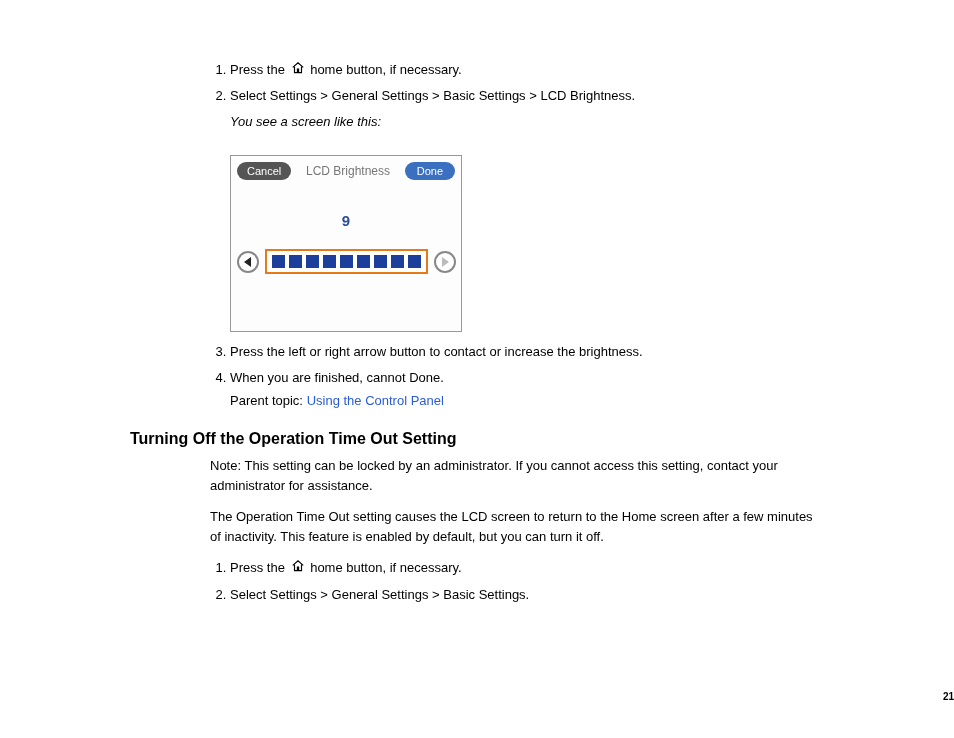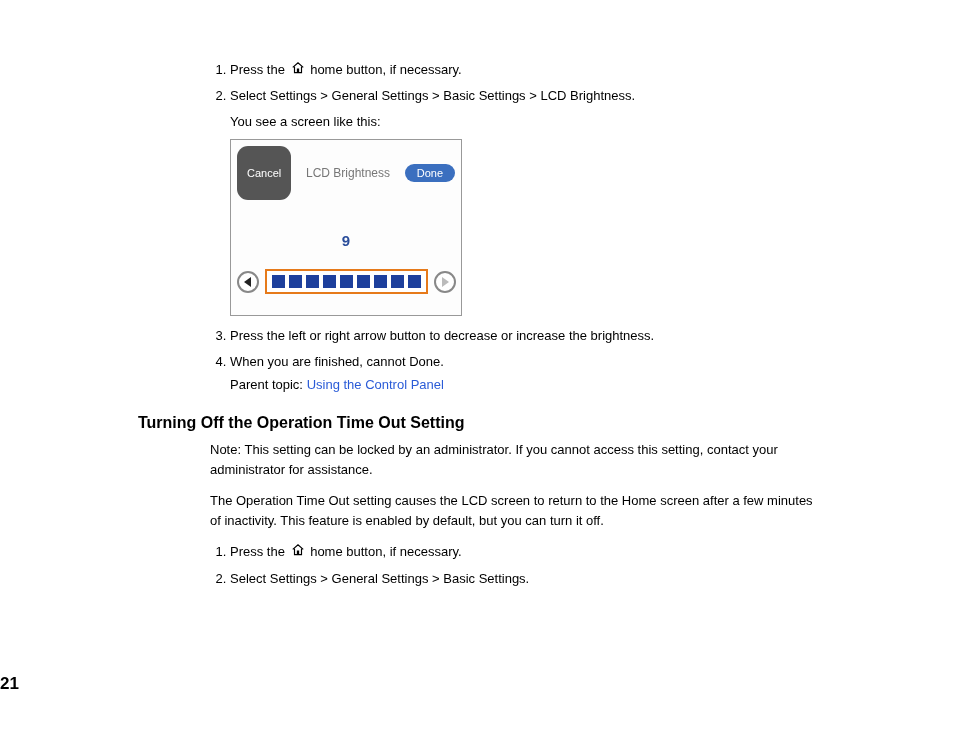--- a/index.html
+++ b/index.html
@@ -19,21 +19,22 @@
   ol {
     margin: 0 0 0 70px;
     padding: 0 0 0 30px;
   }
   ol li {
     margin-bottom: 6px;
     line-height: 1.5;
   }
   .sub-text {
     margin-top: 6px;
-    margin-bottom: 8px;
+    margin-bottom: 24px;
+    font-style: italic;
   }
   .home-icon {
     display: inline-block;
     vertical-align: middle;
     margin: 0 2px;
   }
   .lcd-screen {
     margin: 6px 0 10px 100px;
     width: 230px;
     height: 175px;
@@ -44,21 +45,21 @@
   .lcd-header {
     display: flex;
     align-items: center;
     justify-content: space-between;
     padding: 6px 6px 4px 6px;
   }
   .btn-cancel {
     background: #555;
     color: #fff;
     border-radius: 11px;
-    padding: 21px 10px;
+    padding: 3px 10px;
     font-size: 11px;
   }
   .btn-done {
     background: #3b6fbf;
     color: #fff;
     border-radius: 11px;
     padding: 3px 12px;
     font-size: 11px;
   }
   .lcd-title {
@@ -120,34 +121,34 @@
     margin-left: 100px;
     margin-top: 6px;
   }
   .link {
     color: #2a5bd7;
     cursor: pointer;
   }
   .section-heading {
     font-size: 16px;
     font-weight: bold;
-    margin: 22px 0 8px 8px;
+    margin: 22px 0 8px 0;
   }
   .body-text {
     margin-left: 80px;
     line-height: 1.5;
     margin-bottom: 12px;
   }
   .bold { font-weight: normal; }
   .page-number {
     position: absolute;
-    bottom: 44px;
+    bottom: 36px;
     width: 954px;
-    text-align: left;
-    font-size: 17px;
+    text-align: right;
+    font-size: 10px;
     font-weight: bold;
   }
 </style>
 </head>
 <body>
 
 <div class="content">
   <ol>
     <li>
       <span>Press the </span>
@@ -186,21 +187,21 @@
         <div class="slider-block"></div>
         <div class="slider-block"></div>
       </div>
       <div class="arrow-btn right">
           <div class="triangle"></div>
         </div>
     </div>
   </div>
 
   <ol start="3">
-    <li>Press the left or right arrow button to decrease or increase the brightness.</li>
+    <li>Press the left or right arrow button to contact or increase the brightness.</li>
     <li>
       <span>When you are finished, cannot </span><span class="bold">Done</span><span>.</span>
     </li>
   </ol>
   <div class="parent-topic">
     <span class="bold">Parent topic:</span>
     <span> </span>
     <span class="link">Using the Control Panel</span>
   </div>
 

